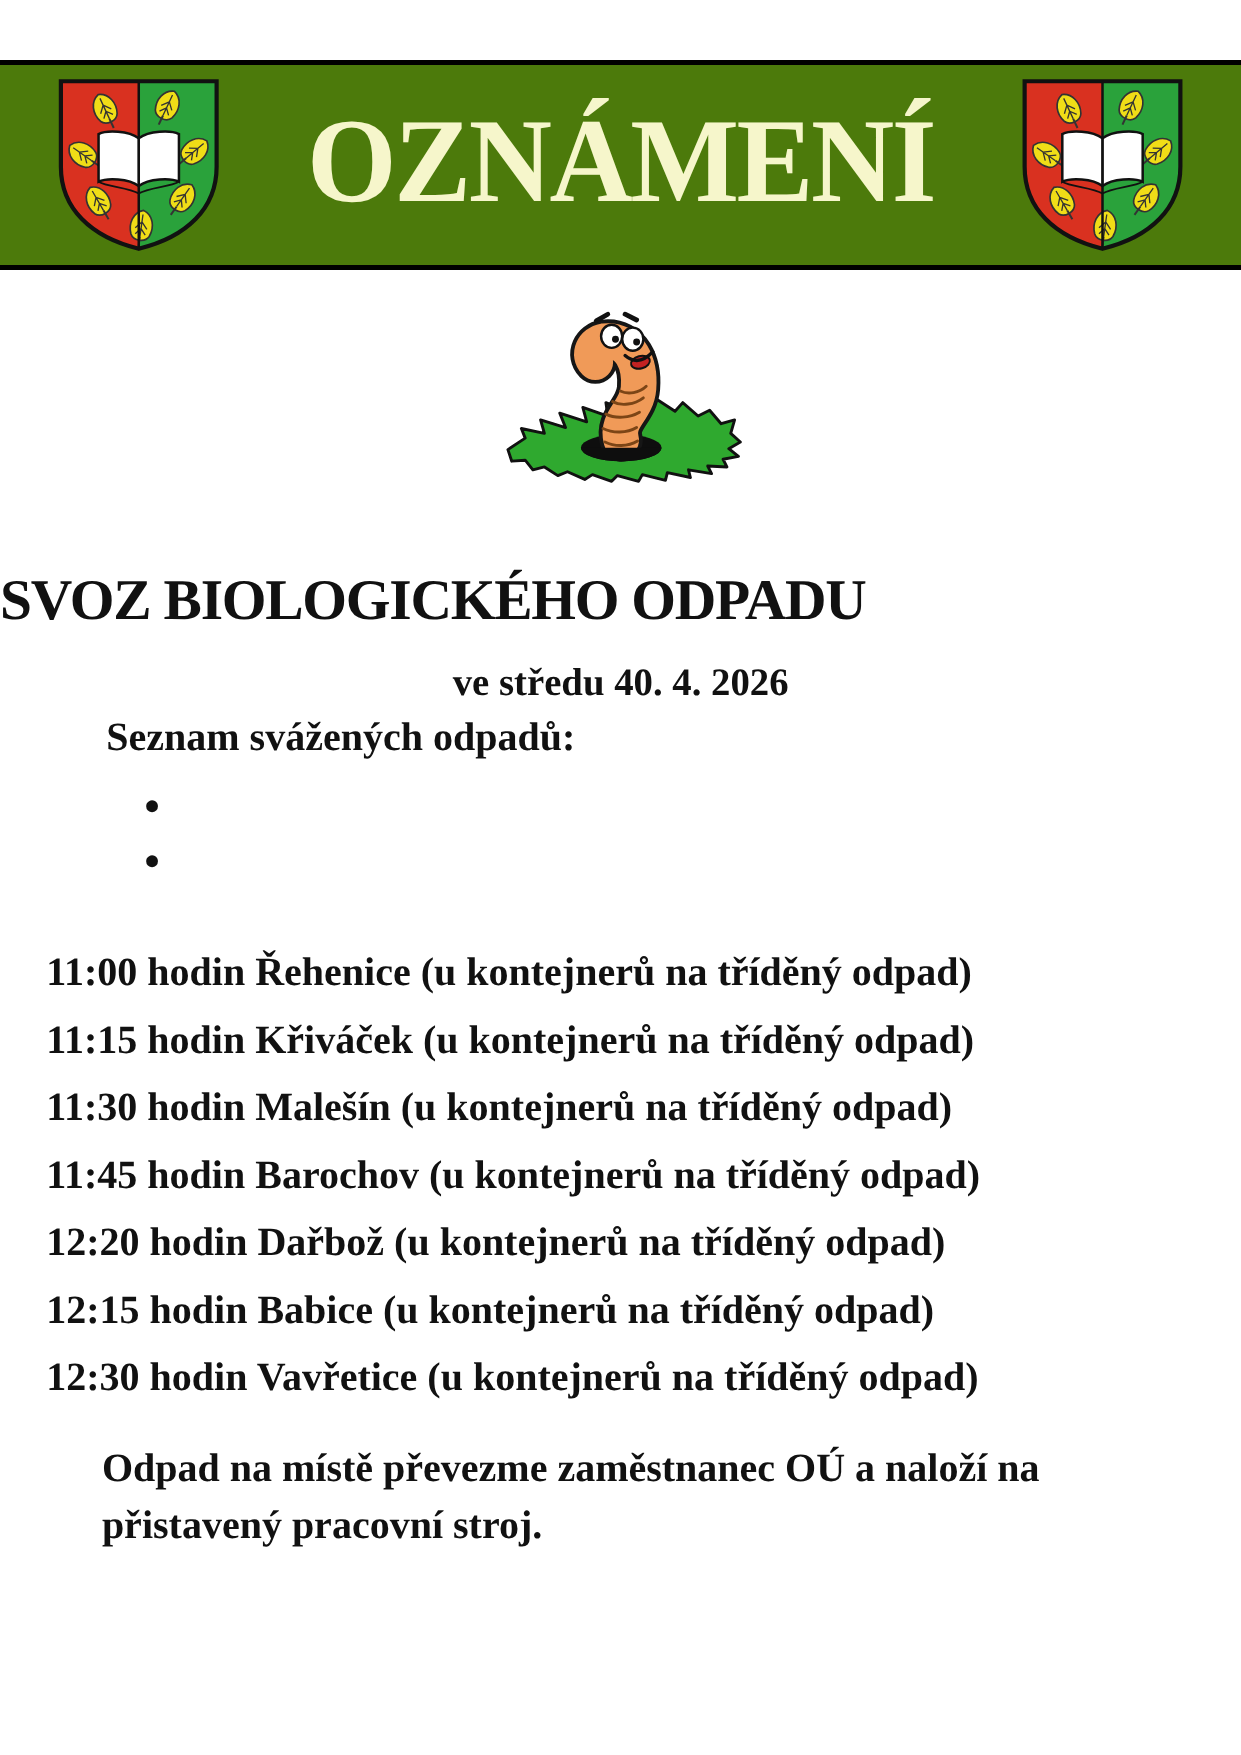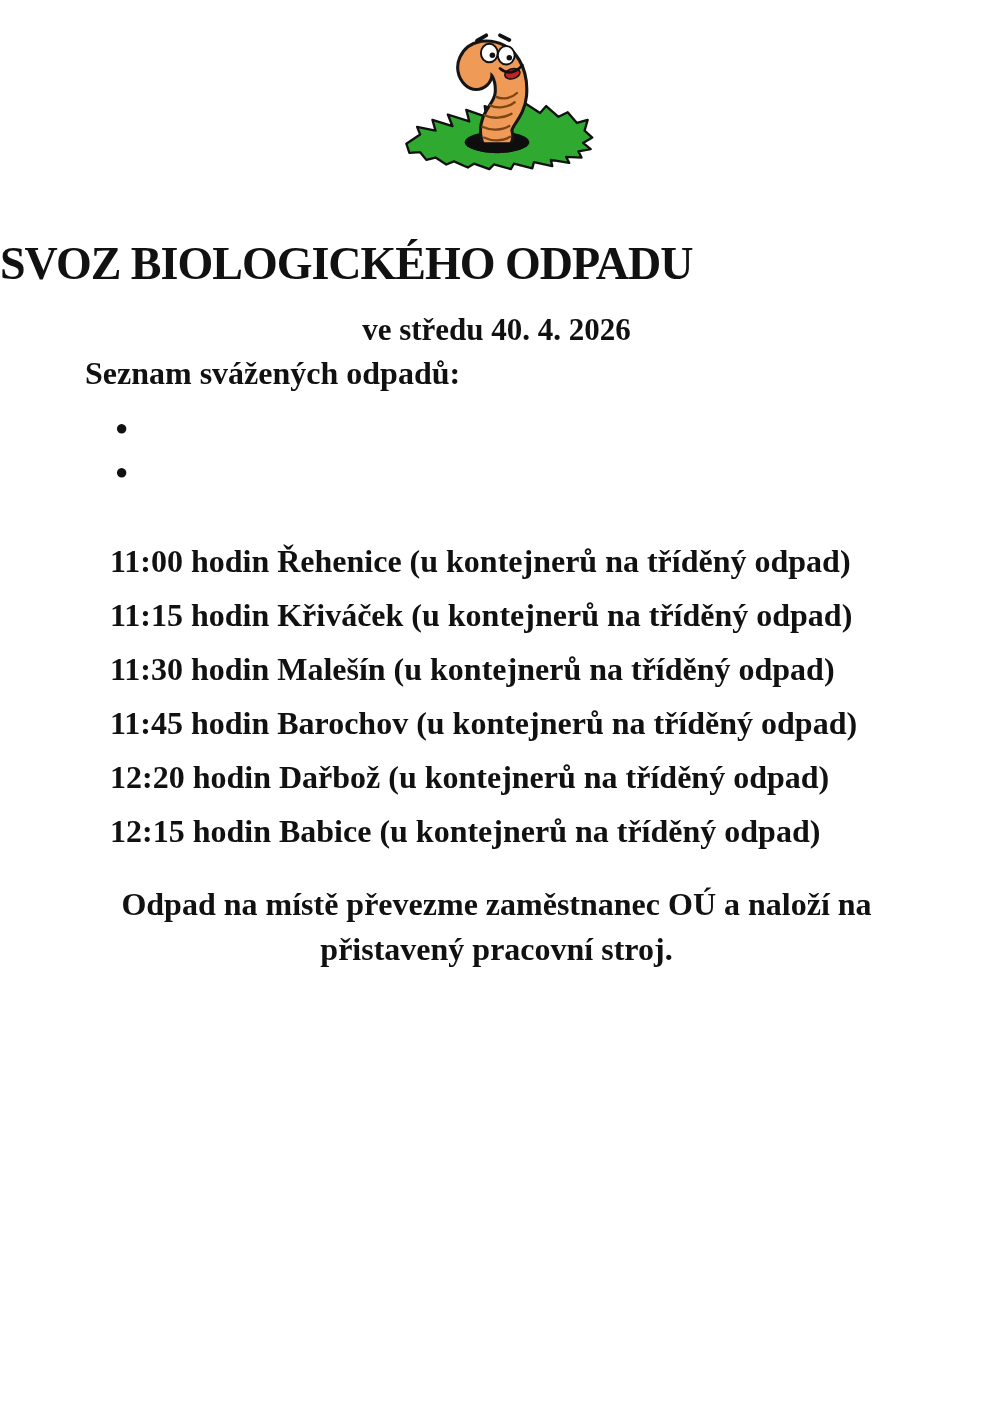--- a/index.html
+++ b/index.html
@@ -59,24 +59,24 @@
   .notice-date{margin-top:24px;text-align:center;font-size:31px;font-weight:bold;line-height:36px;}
   .list-heading{margin-top:6px;padding-left:85px;font-size:32px;font-weight:bold;line-height:38px;}
   ul.bullets{margin-top:14px;list-style:none;}
   ul.bullets li{
     display:flex;align-items:baseline;padding-left:115px;
     font-size:32px;font-weight:bold;line-height:44px;
   }
   ul.bullets .dot{
     width:30px;flex:0 0 auto;font-size:22px;line-height:44px;
   }
-  .schedule{margin-top:40px;padding-left:110px;}
+  .schedule{margin-top:40px;padding-left:37px;}
   .schedule-row{font-size:32px;font-weight:bold;line-height:54px;white-space:nowrap;}
   .footer-note{
-    margin:24px auto 0;width:830px;text-align:center;
+    margin:24px auto 0;width:830px;text-align:left;
     font-size:32px;font-weight:bold;line-height:45px;
   }
 </style>
 </head>
 <body>
 
 <svg width="0" height="0" style="position:absolute" aria-hidden="true">
   <defs>
     <g id="leaf">
       <path class="c-leaf" d="M0,-20 C12,-16 16,-2 11,10 C7,18 -7,18 -11,10 C-16,-2 -12,-16 0,-20 Z"></path>
@@ -97,20 +97,29 @@
       <path class="c-bookline" d="M100,74 L100,131"></path>
       <path class="c-bookline" d="M52,126 C62,132 88,133 100,140 C112,133 138,132 148,126"></path>
       <line class="c-divider" x1="100" y1="6" x2="100" y2="206"></line>
       <path class="c-outline" d="M7,6 H193 V108 C193,158 157,192 100,206 C43,192 7,158 7,108 Z"></path>
     </g>
   </defs>
 </svg>
 
 <div class="page">
 
+  <div class="banner">
+    <svg class="crest" viewBox="0 0 200 212">
+        <use href="#crest-g"></use>
+      </svg>
+    <div class="banner-title">OZNÁMENÍ</div>
+    <svg class="crest" viewBox="0 0 200 212">
+        <use href="#crest-g"></use>
+      </svg>
+  </div>
 
   <div class="worm-wrap">
     <svg viewBox="0 0 260 190">
       <path class="w-grass" d="M12,148 L30,136 26,126 50,131 46,117 72,125 66,110 94,119 90,104 116,113 114,99 138,109 140,97 162,107 166,95 186,108 194,99 210,113 222,107 234,121 248,117 244,131 254,140 242,147 252,155 236,158 240,166 220,165 224,173 200,169 202,177 178,172 176,180 152,174 148,181 126,175 120,181 100,174 92,179 74,171 64,175 50,166 38,169 30,159 16,160 Z"></path>
       <ellipse class="w-hole" cx="130" cy="146" rx="42" ry="14"></ellipse>
       <path class="w-body-outline" d="M130,138 C124,116 146,108 148,84 C150,60 140,32 112,35 C101,37 95,49 103,57"></path>
       <path class="w-body" d="M130,138 C124,116 146,108 148,84 C150,60 140,32 112,35 C101,37 95,49 103,57"></path>
       <path class="w-seg" d="M113,140 C123,145 137,145 147,139"></path>
       <path class="w-seg" d="M111,126 C121,131 136,131 146,125"></path>
       <path class="w-seg" d="M114,111 C124,116 139,115 149,109"></path>
@@ -143,17 +152,18 @@
     </li>
   </ul>
 
   <div class="schedule">
     <div class="schedule-row">11:00 hodin Řehenice (u kontejnerů na tříděný odpad)</div>
     <div class="schedule-row">11:15 hodin Křiváček (u kontejnerů na tříděný odpad)</div>
     <div class="schedule-row">11:30 hodin Malešín (u kontejnerů na tříděný odpad)</div>
     <div class="schedule-row">11:45 hodin Barochov (u kontejnerů na tříděný odpad)</div>
     <div class="schedule-row">12:20 hodin Dařbož (u kontejnerů na tříděný odpad)</div>
     <div class="schedule-row">12:15 hodin Babice (u kontejnerů na tříděný odpad)</div>
+    <div class="schedule-row">12:30 hodin Vavřetice (u kontejnerů na tříděný odpad)</div>
   </div>
 
   <div class="footer-note">Odpad na místě převezme zaměstnanec OÚ a naloží na přistavený pracovní stroj.</div>
 
 </div>
 
 </body></html>

